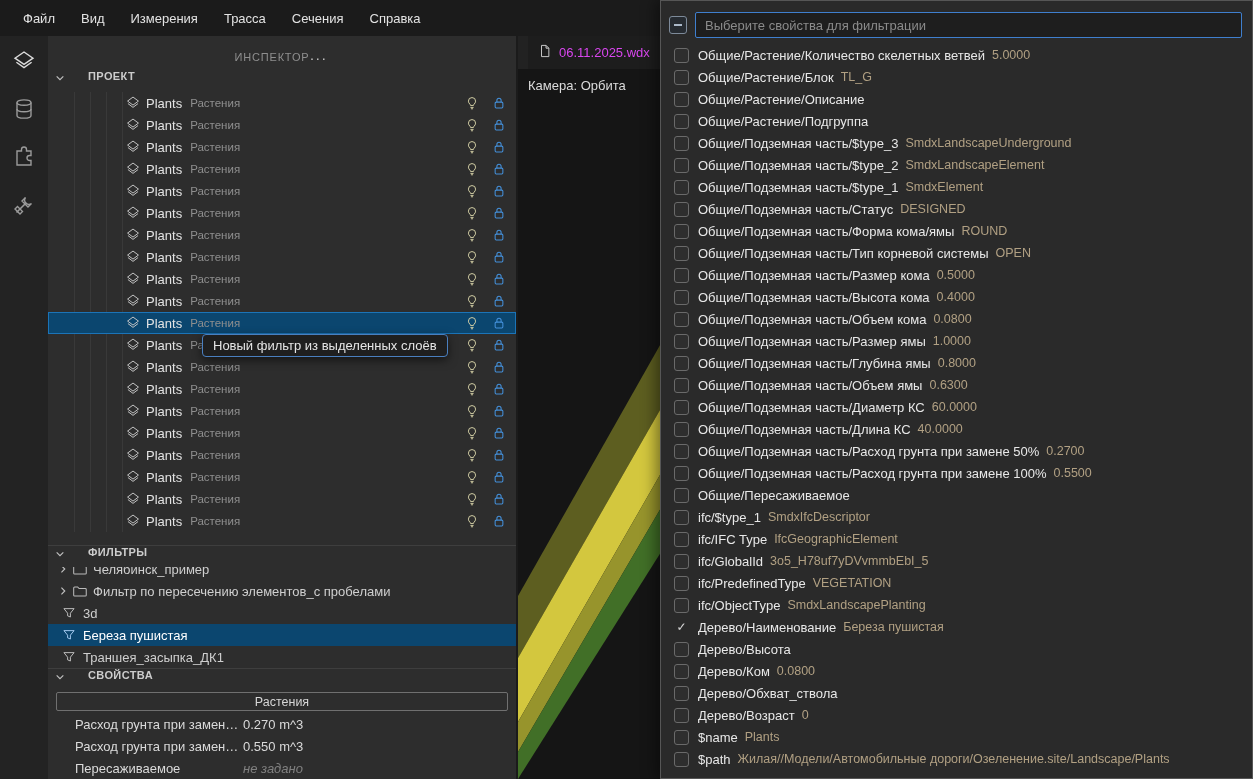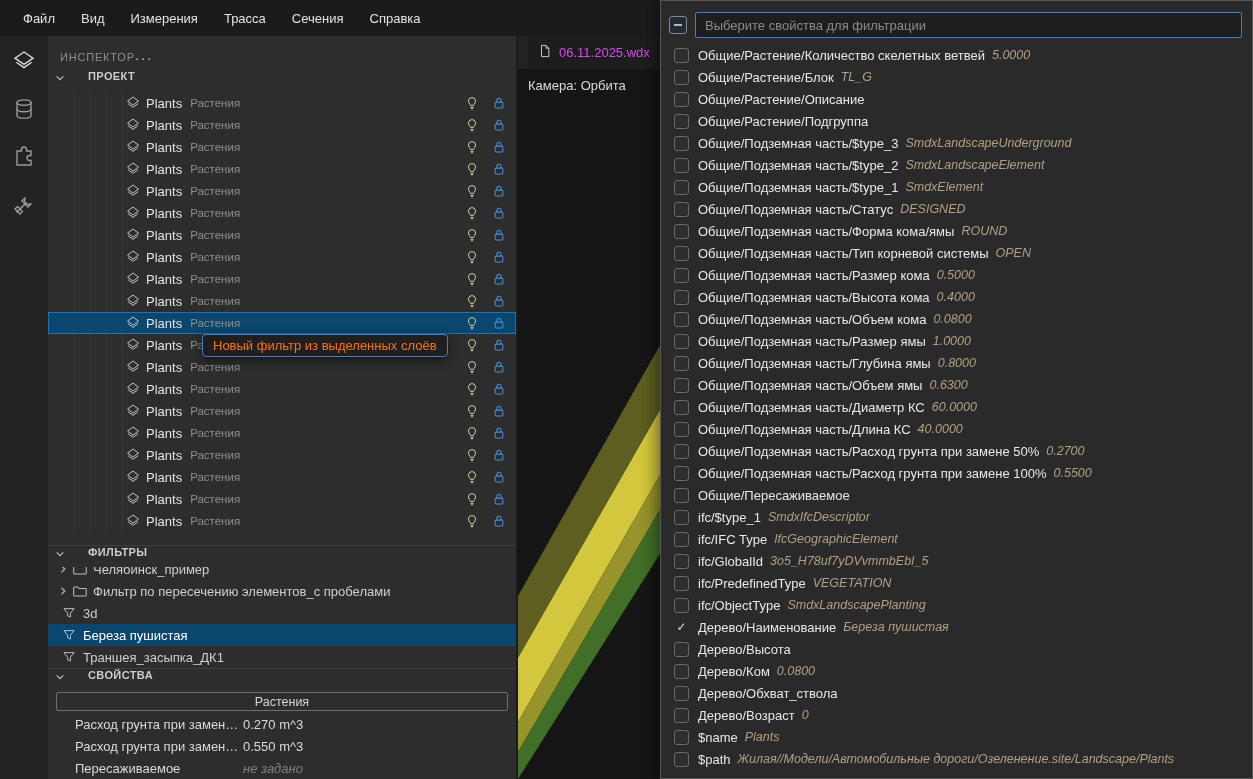--- a/index.html
+++ b/index.html
@@ -13,21 +13,21 @@
   .menu-item{padding:0 13px;height:100%;display:flex;align-items:center;color:#e3e3e3;cursor:default}
 
   
   .left-rail{position:absolute;left:0;top:36px;width:48px;height:743px;background:#232323;
     display:flex;flex-direction:column;align-items:center;padding-top:12px;gap:22px}
   .rail-icon{width:26px;height:26px;display:flex;align-items:center;justify-content:center;cursor:pointer}
 
   
   .inspector{position:absolute;left:48px;top:36px;width:470px;height:743px;background:#2d2d2d;
     border-right:2px solid #1b1b1b;overflow:hidden}
-  .insp-header{height:34px;display:flex;align-items:center;justify-content:flex-start;
+  .insp-header{height:34px;display:flex;align-items:center;justify-content:center;
     padding:8px 14px 0 12px;color:#8f8f8f;font-size:11px;letter-spacing:.8px}
   .dots{color:#c0c0c0;font-size:15px;letter-spacing:1px;cursor:pointer}
   .section-header{height:22px;display:flex;align-items:flex-start;gap:20px;padding-left:4px;color:#cccccc;
     font-size:11px;font-weight:700;letter-spacing:.4px;background:#2d2d2d;position:relative;z-index:3}
   .section-header.bordered{border-top:1px solid #3e3e3e}
   .sec-chev{width:16px;height:16px;display:flex;align-items:center;justify-content:center}
 
   .tree{height:440px;position:relative;background-image:
       linear-gradient(#393939,#393939),linear-gradient(#393939,#393939),
       linear-gradient(#393939,#393939),linear-gradient(#393939,#393939);
@@ -35,21 +35,21 @@
     background-position:26px 0,42px 0,58px 0,74px 0}
   .tree-row{height:22px;display:flex;align-items:center;padding:0 10px 0 78px;cursor:pointer}
   .tree-row.selected{background:#0b466f;box-shadow:inset 0 0 0 1px #1b74b8}
   .t-icon{width:14px;height:14px;display:flex;align-items:center;flex:none}
   .row-name{color:#e3e3e3;margin-left:6px;white-space:nowrap}
   .row-type{color:#8f8f8f;font-size:11.5px;margin-left:8px;flex:1;white-space:nowrap;overflow:hidden}
   .bulb{width:14px;height:16px;margin-right:13px;display:flex;align-items:center;flex:none;cursor:pointer}
   .lock{width:14px;height:16px;display:flex;align-items:center;flex:none;cursor:pointer}
 
   .tooltip{position:absolute;left:154px;top:298px;z-index:10;background:#1f1f1f;border:1px solid #4a7fbf;
-    border-radius:4px;padding:3px 10px;color:#f97316;font-size:13px;white-space:nowrap;
+    border-radius:4px;padding:3px 10px;color:#e5e5e5;font-size:13px;white-space:nowrap;
     box-shadow:0 3px 10px rgba(0,0,0,.55)}
 
   .filters-list{margin-top:-9px;position:relative;z-index:1}
   .filter-row{height:22px;display:flex;align-items:center;padding-left:14px;color:#cfcfcf;cursor:pointer}
   .filter-row.folder{padding-left:8px}
   .filter-row.selected{background:#0b466f;color:#fff}
   .filter-row.selected .f-icon path{stroke:#a9cdf2}
   .chev{width:14px;height:14px;display:flex;align-items:center;margin-right:2px;flex:none}
   .f-icon{width:15px;height:15px;display:flex;align-items:center;margin-right:6px;flex:none}
   .f-label{white-space:nowrap;overflow:hidden}
@@ -77,21 +77,21 @@
     display:flex;align-items:center;justify-content:center;cursor:pointer;flex:none}
   .sq-icon::after{content:"";width:8px;height:2px;background:#aab8c8}
   .search-input{flex:1;height:26px;background:#1e1e1e;border:1px solid #3f7fce;border-radius:2px;
     color:#d8d8d8;font-size:13px;padding:0 9px;outline:none;font-family:inherit}
   .search-input::placeholder{color:#8b8b8b}
   .plist-row{height:22px;display:flex;align-items:center;padding-left:13px;cursor:default}
   .cb{width:15px;height:15px;border:1px solid #6a6a6a;border-radius:3px;background:#2e2e2e;margin-right:9px;
     flex:none;display:flex;align-items:center;justify-content:center;font-size:12px;color:#d5d5d5;cursor:pointer}
   .cb.checked{border-color:transparent;background:transparent}
   .plabel{color:#e8e8e8;white-space:nowrap}
-  .pvalue{color:#b1a083;font-style:italic;margin-left:7px;font-size:12.5px;white-space:nowrap}
+  .pvalue{color:#b1a083;margin-left:7px;font-size:12.5px;white-space:nowrap}
 </style>
 </head>
 <body>
 
 <div class="root">
 
   <div class="menubar" id="menubar">
       <div class="menu-item">Файл</div>
       <div class="menu-item">Вид</div>
       <div class="menu-item">Измерения</div>

